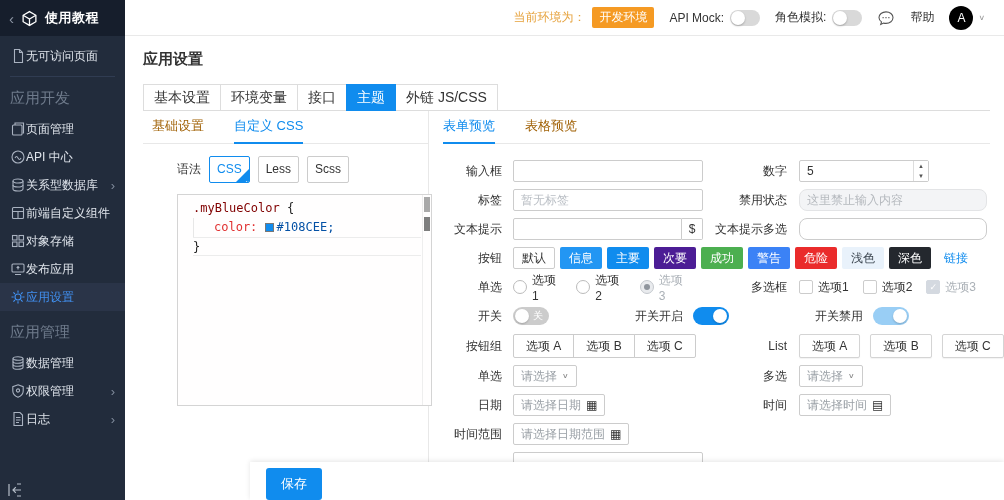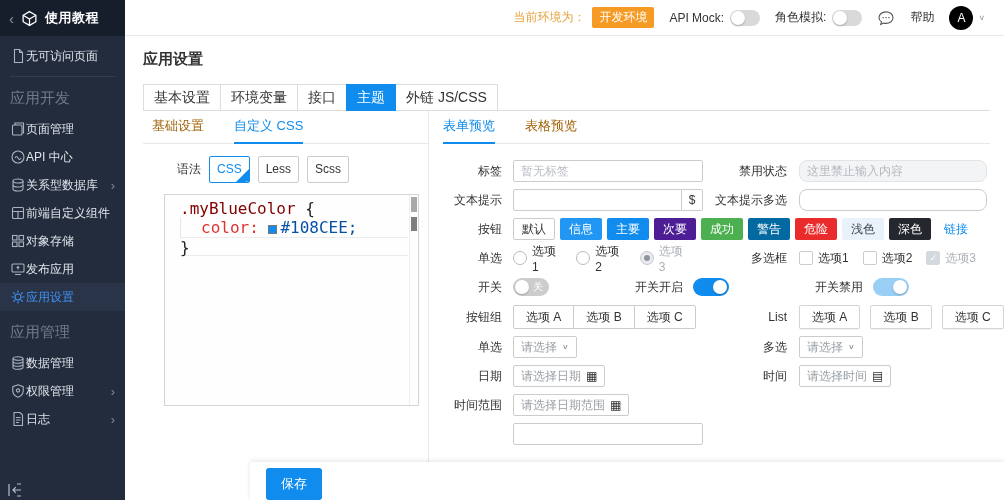--- a/index.html
+++ b/index.html
@@ -65,21 +65,21 @@
   .stab.active .underline { position:absolute; left:0; right:0; bottom:-1px; height:2px; background:#108cee; }
 
   
   .syntax-row { display:flex; align-items:center; margin:12px 0 0 34px; gap:8px; }
   .syn-label { font-size:12px; color:#333; }
   .syn-btn { min-width:35px; height:27px; line-height:25px; padding:0 7px; text-align:center; border:1px solid #ccc; border-radius:2px; background:#fff; font-size:12px; color:#333; cursor:pointer; position:relative; overflow:hidden; }
   .syn-btn.active { border-color:#108cee; color:#108cee; }
   .syn-btn.active .corner { position:absolute; right:0; bottom:0; width:0; height:0; border-left:13px solid transparent; border-bottom:13px solid #108cee; }
   .syn-btn.active .syn-check { position:absolute; right:0; bottom:-6px; color:#fff; font-size:8px; z-index:1; line-height:1; }
 
-  .editor { position:relative; margin:11px 0 0 21px; width:255px; height:212px; border:1px solid #d4d4d4; background:#fffefe; font-family:"DejaVu Sans Mono","Liberation Mono",monospace; font-size:16px; padding:4px 10px 0 15px; cursor:text; }
+  .editor { position:relative; margin:11px 0 0 34px; width:255px; height:212px; border:1px solid #d4d4d4; background:#fffefe; font-family:"DejaVu Sans Mono","Liberation Mono",monospace; font-size:12px; padding:4px 10px 0 15px; cursor:text; }
   .cl { height:19px; line-height:19px; white-space:pre; }
   .cl3 { border-top:1px solid #ececec; border-bottom:1px solid #ececec; }
   .indent { display:inline-block; width:21px; border-left:1px solid #e7e7e7; height:19px; vertical-align:top; }
   .tok-sel { color:#800000; }
   .tok-brace { color:#222; }
   .tok-prop { color:#e03030; }
   .tok-val { color:#0451a5; }
   .swatch { display:inline-block; width:9px; height:9px; background:#108CEE; border:1px solid #777; margin:0 3px -1px 0; }
   .ed-scroll { position:absolute; right:0; top:0; bottom:0; width:9px; border-left:1px solid #eee; }
   .ed-handle1 { position:absolute; right:1px; top:2px; width:6px; height:15px; background:#a9a9a9; cursor:pointer; }
@@ -106,21 +106,21 @@
   .igrp { display:flex; width:190px; }
   .igrp .inp { flex:1; border-radius:2px 0 0 2px; min-width:0; }
   .addon { width:21px; border:1px solid #ccc; border-left:none; border-radius:0 2px 2px 0; display:flex; align-items:center; justify-content:center; color:#333; background:#fff; }
 
   .btn { height:22px; line-height:20px; padding:0 8px; border:1px solid transparent; border-radius:2px; font-size:12px; margin-right:5px; cursor:pointer; white-space:nowrap; }
   .btn-default { background:#fff; border-color:#ccc; color:#333; }
   .btn-info { background:#2296f3; color:#fff; }
   .btn-primary { background:#108cee; color:#fff; }
   .btn-secondary { background:#4c1d95; color:#fff; }
   .btn-success { background:#4caf50; color:#fff; }
-  .btn-warning { background:#0369a1; color:#fff; }
+  .btn-warning { background:#3b82f6; color:#fff; }
   .btn-danger { background:#ea2b2b; color:#fff; }
   .btn-light { background:#e9f2fb; color:#3c4650; }
   .btn-dark { background:#24282e; color:#fff; }
   .btn-link { background:none; color:#108cee; border:none; }
 
   .radio { display:flex; align-items:center; margin-right:14px; cursor:pointer; }
   .r-circle { width:14px; height:14px; border:1px solid #bbb; border-radius:50%; background:#fff; margin-right:5px; position:relative; flex:none; }
   .r-circle.sel-dis { background:#e9ebee; border-color:#c4c8cd; }
   .r-circle.sel-dis::after { content:""; position:absolute; left:3px; top:3px; width:6px; height:6px; border-radius:50%; background:#8f959d; }
   .opt-dis { color:#aab0b6; }
@@ -361,20 +361,36 @@
         <div class="v-divider"></div>
 
         <section class="right-panel">
           <div class="sub-tabs">
             <span class="stab active"><span>表单预览</span><span class="underline"></span></span>
             <span class="stab">表格预览</span>
           </div>
 
           <div class="form">
 
+            <div class="frow">
+              <div class="grpL">
+                <span class="lblL">输入框</span>
+                <input class="inp w190" style="">
+              </div>
+              <div class="grpR">
+                <span class="lblR">数字</span>
+                <span class="num-wrap">
+                  <input class="inp" value="5" style="">
+                  <span class="spin">
+                    <span class="sp">▲</span>
+                    <span class="sp">▼</span>
+                  </span>
+                </span>
+              </div>
+            </div>
 
             <div class="frow">
               <div class="grpL">
                 <span class="lblL">标签</span>
                 <input class="inp w190" placeholder="暂无标签" style="">
               </div>
               <div class="grpR">
                 <span class="lblR">禁用状态</span>
                 <input class="inp w188" disabled="" placeholder="这里禁止输入内容" style="">
               </div>

